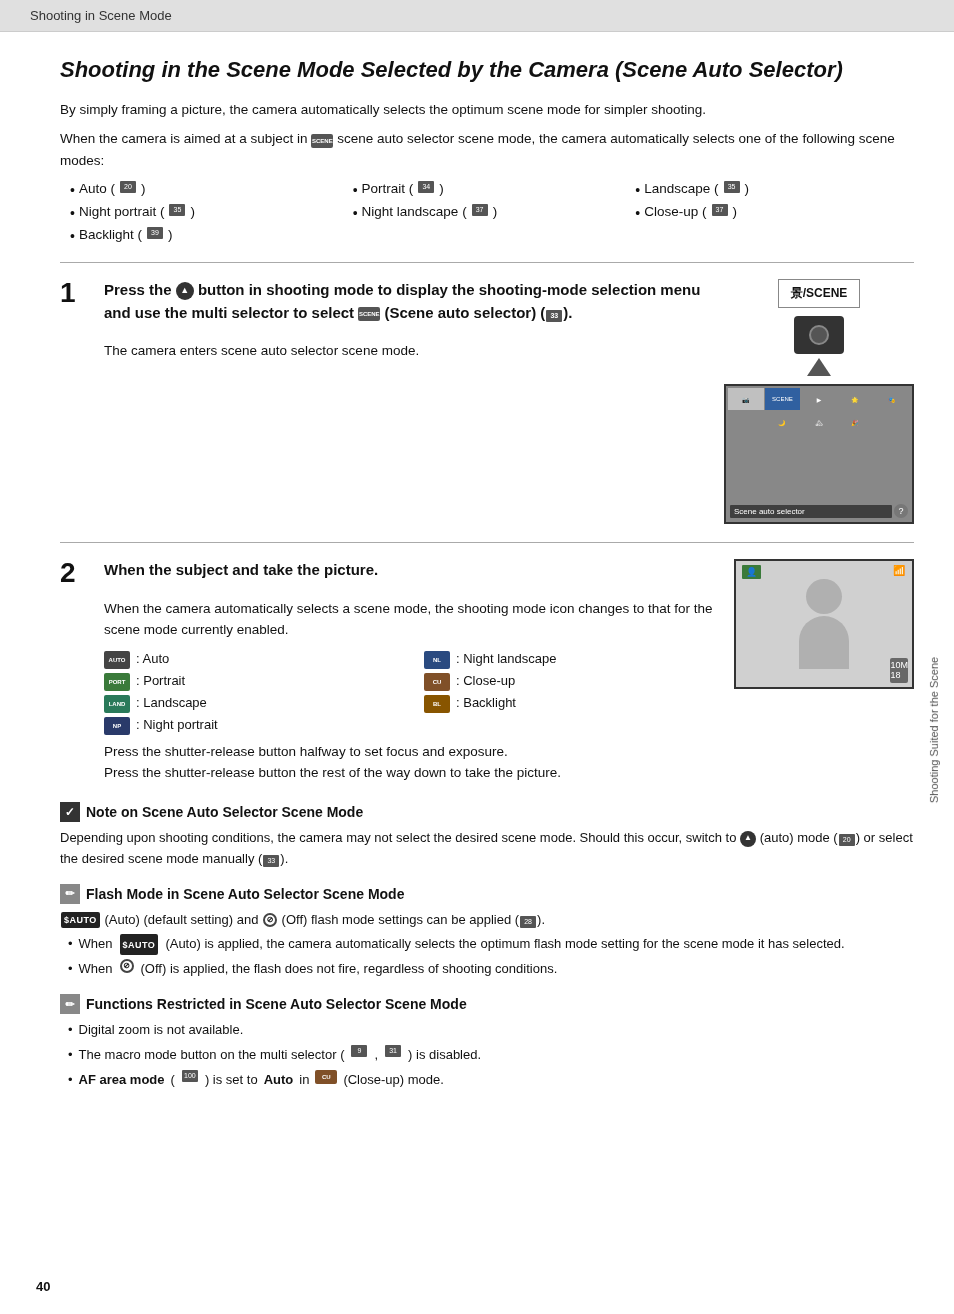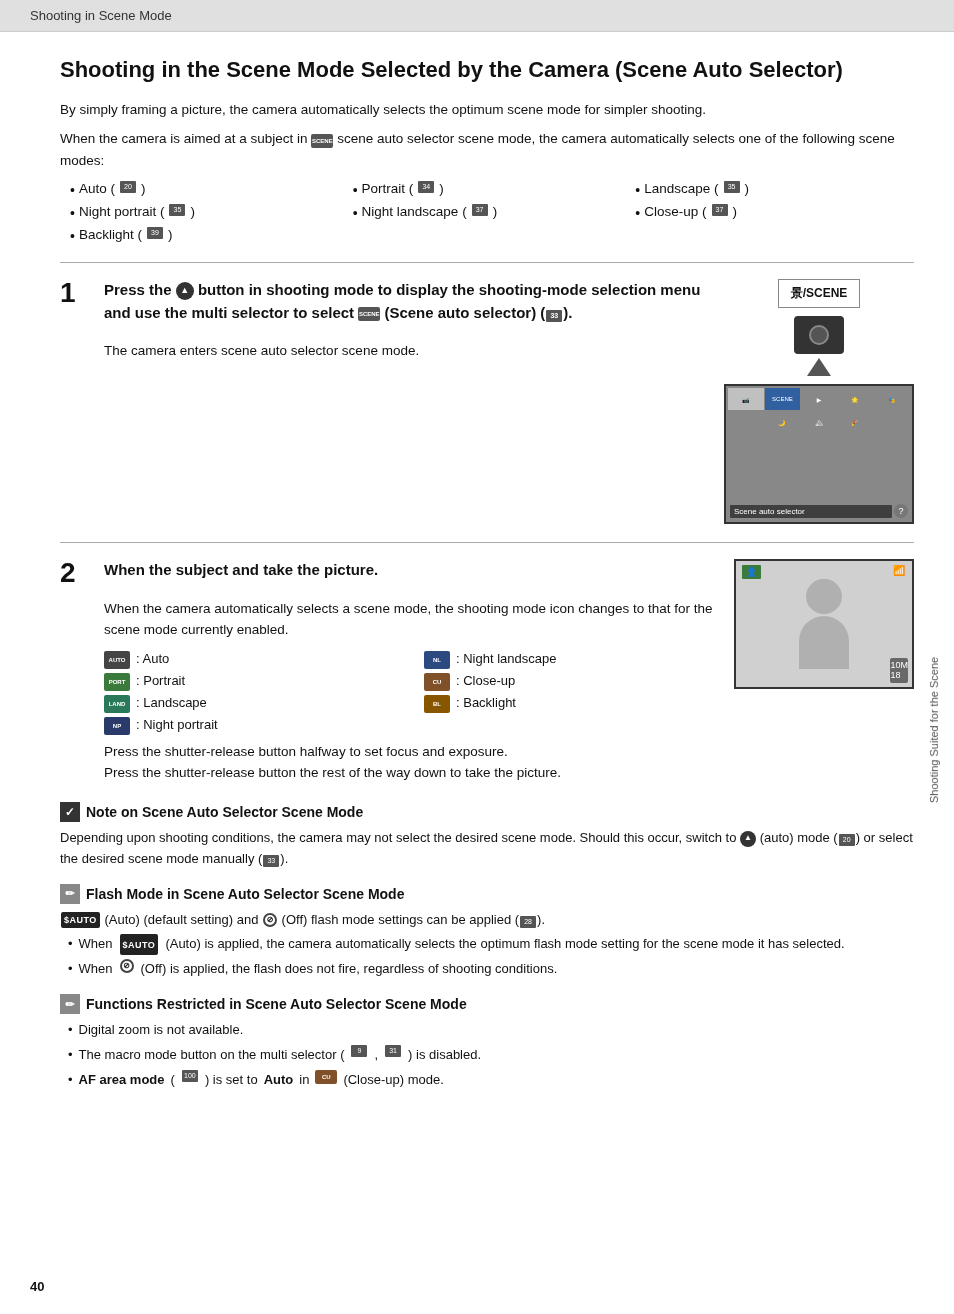--- a/index.html
+++ b/index.html
@@ -19,20 +19,21 @@
       border-bottom: 1px solid #ccc;
     }
     .main-content {
       padding: 24px 40px 24px 60px;
     }
     .page-title {
       font-size: 22px;
       font-weight: bold;
       margin-bottom: 14px;
       line-height: 1.3;
+      font-style: italic;
     }
     .intro-text {
       font-size: 13.5px;
       line-height: 1.6;
       margin-bottom: 8px;
     }
     .bullet-grid {
       display: grid;
       grid-template-columns: 1fr 1fr 1fr;
       gap: 3px 4px;
@@ -245,21 +246,21 @@
       border: 2px solid #444;
       border-radius: 50%;
       font-size: 8px;
       font-weight: bold;
       vertical-align: middle;
       margin: 0 1px;
     }
     .page-number-area {
       position: fixed;
       bottom: 20px;
-      left: 30px;
+      left: 36px;
       font-size: 13px;
       font-weight: bold;
     }
     .sidebar-rotated {
       position: fixed;
       right: 14px;
       top: 50%;
       transform: translateY(-50%) rotate(90deg);
       font-size: 11px;
       color: #555;

